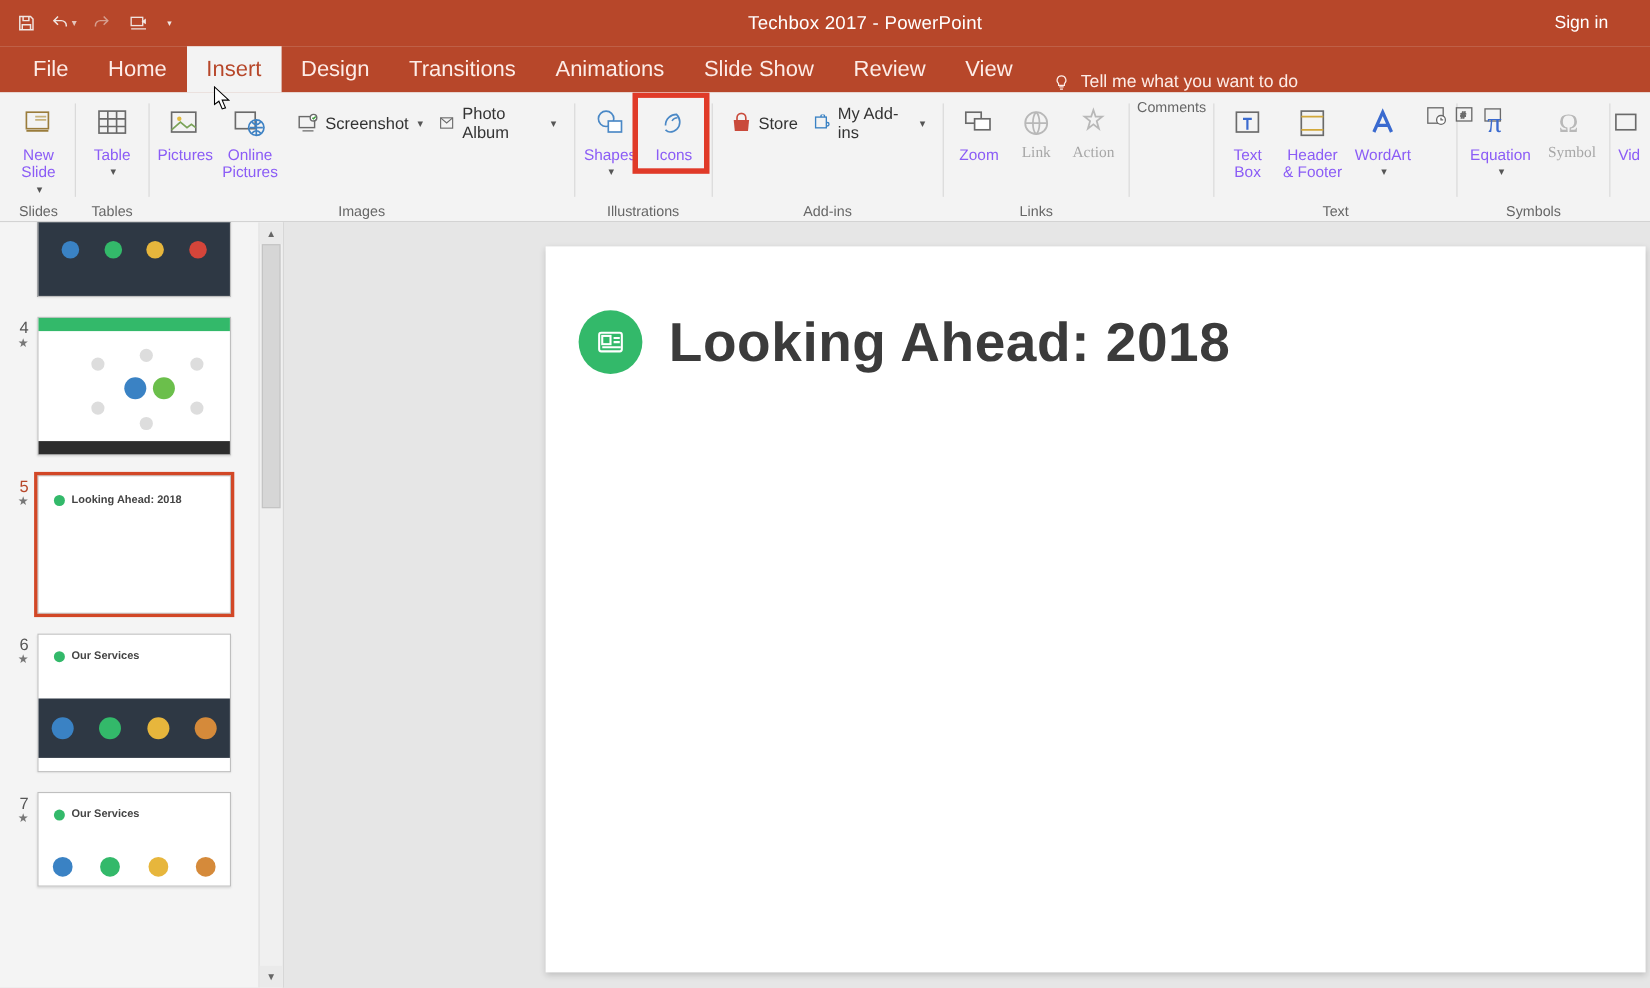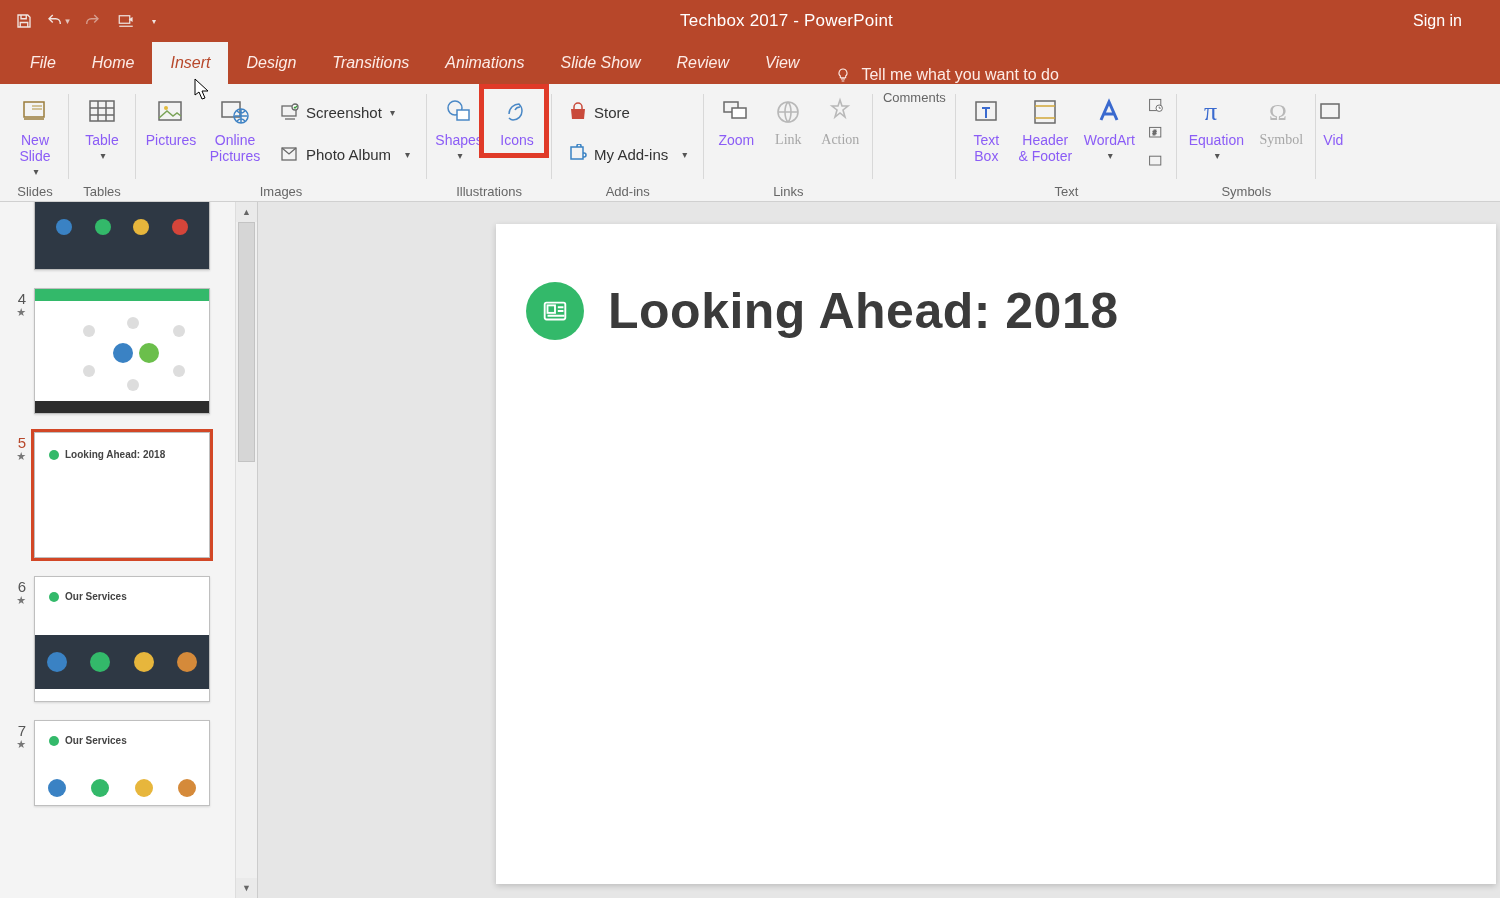--- a/index.html
+++ b/index.html
@@ -44,24 +44,24 @@
     height: 42px;
     background: #b7472a;
     display: flex;
     align-items: flex-end;
     padding-left: 12px;
     gap: 0;
   }
   .tab {
     padding: 10px 18px 10px;
     color: #fdece7;
-    font-size: 16px;
+    font-size: 20px;
     cursor: pointer;
     height: 100%;
-    display: flex; align-items: center; font-style: italic;
+    display: flex; align-items: center;
   }
   .tab.active {
     background: #f3f3f3;
     color: #b7472a;
   }
   .tellme {
     display: flex; align-items: center; gap: 10px;
     color: #fdece7; font-size: 16px; padding-left: 18px;
   }
   .bulb { width: 16px; height: 16px; }
@@ -120,21 +120,21 @@
   .big-btn .lbl {
     font-size: 14px;
     color: #8b5cf6;
     text-align: center;
     line-height: 1.15;
     white-space: pre-line;
   }
   .big-btn.greyed { color: #a7a7a7; }
   .big-btn.greyed .lbl { color: #a7a7a7; font-family: Liberation Serif, serif; }
   .pill {
-    display: flex; flex-direction: column; gap: 2px;
+    display: flex; flex-direction: row; gap: 2px;
     padding: 2px 4px;
   }
   .mini-btn {
     height: 40px;
     display: flex;
     align-items: center;
     gap: 6px;
     padding: 0 6px;
     cursor: pointer;
     font-size: 15px;

